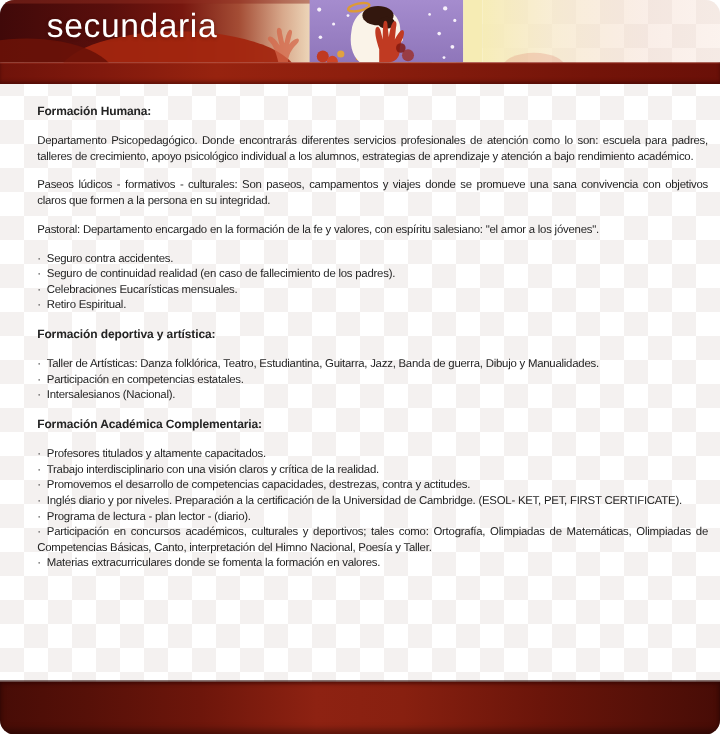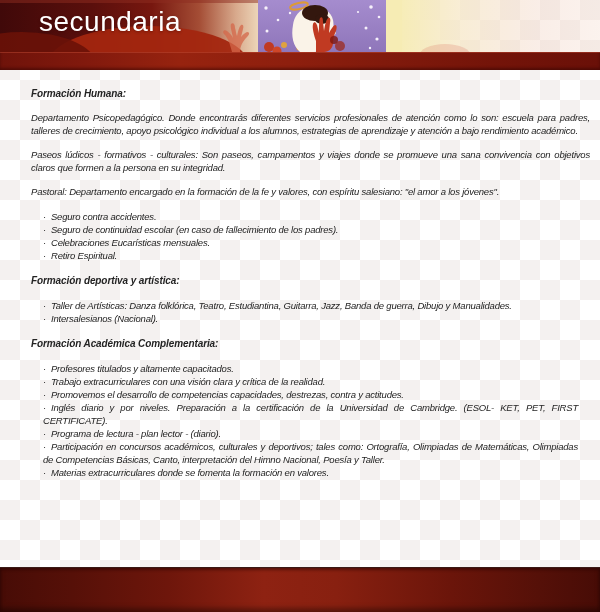--- a/index.html
+++ b/index.html
@@ -6,49 +6,50 @@
   body{width:600px;height:612px;background:#ffffff;}
   .page{
     position:relative;width:600px;height:612px;overflow:hidden;
     font-family:"Liberation Sans",sans-serif;
     background-color:#ffffff;
     background-image:
       linear-gradient(45deg,#f4f1f0 25%,transparent 25%,transparent 75%,#f4f1f0 75%),
       linear-gradient(45deg,#f4f1f0 25%,transparent 25%,transparent 75%,#f4f1f0 75%);
     background-size:40px 40px;
     background-position:0 0,20px 20px;
+    border-radius:12px;
   }
   .header{position:absolute;top:0;left:0;width:600px;height:52px;}
   .header svg{position:absolute;top:0;left:0;display:block;}
   .page-title{
     position:absolute;left:39px;top:6px;
     font-size:28px;line-height:32px;font-weight:400;color:#ffffff;
     letter-spacing:0.5px;
     text-shadow:0 1px 3px rgba(50,0,0,0.45);
     white-space:nowrap;
   }
   .divider-bar{
     position:absolute;top:52px;left:0;width:600px;height:18px;
     background:linear-gradient(90deg,#6f130a 0%,#81190d 14%,#97230f 30%,#8e1f0e 48%,#811a0c 64%,#741409 82%,#6a1008 100%);
     box-shadow:inset 0 1px 0 rgba(220,95,70,0.35), inset 0 -2px 3px rgba(40,0,0,0.45);
   }
   .content{
     position:absolute;top:70px;left:0;width:600px;bottom:44px;
     box-sizing:border-box;
     padding:17px 10px 0 31px;
     color:#242424;
-    font-size:9.5px;line-height:13px;letter-spacing:-0.2px;font-style:italic;
+    font-size:9.5px;line-height:13px;letter-spacing:-0.2px;
   }
   .heading{
     font-weight:bold;font-size:10px;letter-spacing:-0.1px;
     margin:12px 0 11px 0;
   }
   .heading.first{margin-top:0;}
   .para{margin:0 0 11px 0;text-align:justify;}
-  .list{margin:12px;}
+  .list{margin:0;}
   .li{text-align:justify;}
   .dot{margin-right:5px;}
   .footer-bar{
     position:absolute;bottom:0;left:0;width:600px;height:44px;
     background:linear-gradient(90deg,#470c06 0%,#561008 12%,#6e160b 28%,#8e2212 44%,#882010 56%,#6b150a 75%,#551008 90%,#470c06 100%);
     border-top:1px solid #3a1a16;
     box-shadow:inset 0 2px 3px rgba(35,0,0,0.5), inset 0 -4px 5px rgba(0,0,0,0.35);
   }
 </style>
 </head>
@@ -129,37 +130,38 @@
   <div class="content">
 
     <div class="heading first">Formación Humana:</div>
 
     <p class="para">Departamento Psicopedagógico. Donde encontrarás diferentes servicios profesionales de atención como lo son: escuela para padres, talleres de crecimiento, apoyo psicológico individual a los alumnos, estrategias de aprendizaje y atención a bajo rendimiento académico.</p>
     <p class="para">Paseos lúdicos - formativos - culturales: Son paseos, campamentos y viajes donde se promueve una sana convivencia con objetivos claros que formen a la persona en su integridad.</p>
     <p class="para">Pastoral: Departamento encargado en la formación de la fe y valores, con espíritu salesiano: "el amor a los jóvenes".</p>
 
     <div class="list">
       <div class="li"><span class="dot">·</span><span>Seguro contra accidentes.</span></div>
-      <div class="li"><span class="dot">·</span><span>Seguro de continuidad escolar (en caso de fallecimiento de los padres).</span></div>
+      <div class="li"><span class="dot">·</span><span>Seguro de continuidad realidad (en caso de fallecimiento de los padres).</span></div>
       <div class="li"><span class="dot">·</span><span>Celebraciones Eucarísticas mensuales.</span></div>
       <div class="li"><span class="dot">·</span><span>Retiro Espiritual.</span></div>
     </div>
 
     <div class="heading">Formación deportiva y artística:</div>
 
     <div class="list">
       <div class="li"><span class="dot">·</span><span>Taller de Artísticas: Danza folklórica, Teatro, Estudiantina, Guitarra, Jazz, Banda de guerra, Dibujo y Manualidades.</span></div>
+      <div class="li"><span class="dot">·</span><span>Participación en competencias estatales.</span></div>
       <div class="li"><span class="dot">·</span><span>Intersalesianos (Nacional).</span></div>
     </div>
 
     <div class="heading">Formación Académica Complementaria:</div>
 
     <div class="list">
       <div class="li"><span class="dot">·</span><span>Profesores titulados y altamente capacitados.</span></div>
-      <div class="li"><span class="dot">·</span><span>Trabajo extracurriculares con una visión clara y crítica de la realidad.</span></div>
+      <div class="li"><span class="dot">·</span><span>Trabajo interdisciplinario con una visión claros y crítica de la realidad.</span></div>
       <div class="li"><span class="dot">·</span><span>Promovemos el desarrollo de competencias capacidades, destrezas, contra y actitudes.</span></div>
       <div class="li"><span class="dot">·</span><span>Inglés diario y por niveles. Preparación a la certificación de la Universidad de Cambridge. (ESOL- KET, PET, FIRST CERTIFICATE).</span></div>
       <div class="li"><span class="dot">·</span><span>Programa de lectura - plan lector - (diario).</span></div>
       <div class="li"><span class="dot">·</span><span>Participación en concursos académicos, culturales y deportivos; tales como: Ortografía, Olimpiadas de Matemáticas, Olimpiadas de Competencias Básicas, Canto, interpretación del Himno Nacional, Poesía y Taller.</span></div>
       <div class="li"><span class="dot">·</span><span>Materias extracurriculares donde se fomenta la formación en valores.</span></div>
     </div>
 
   </div>
 
   <div class="footer-bar"></div>

